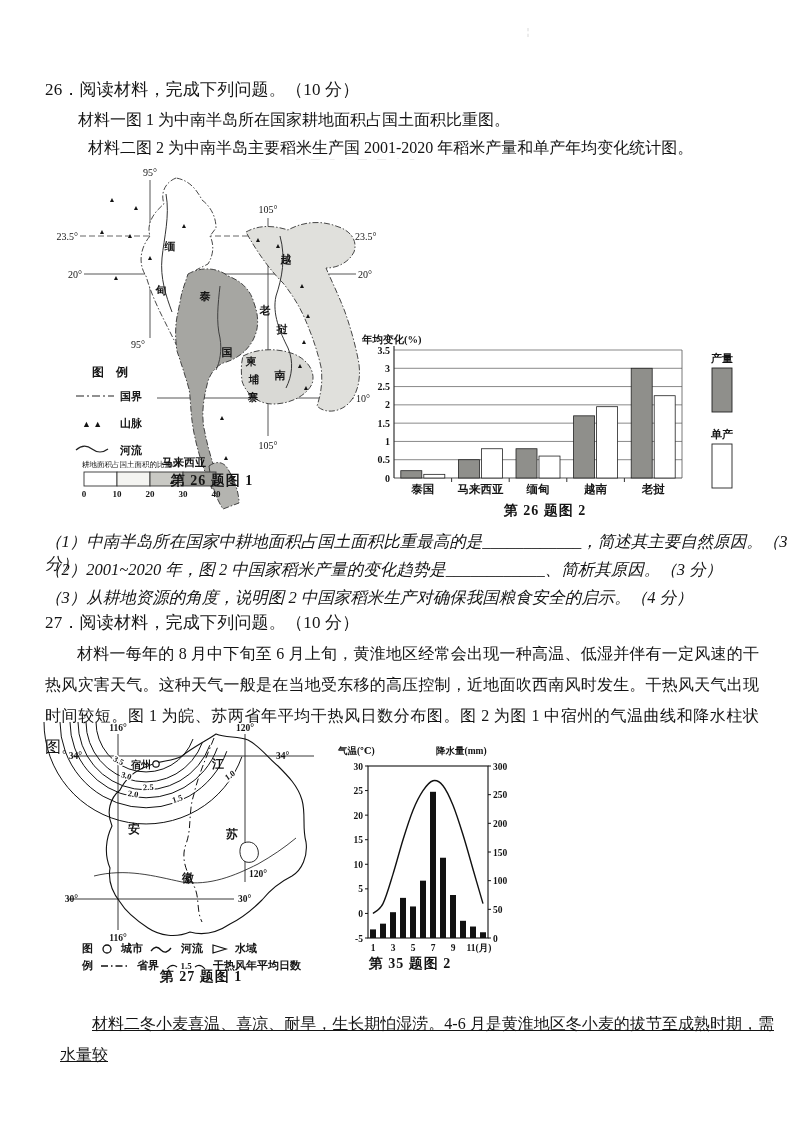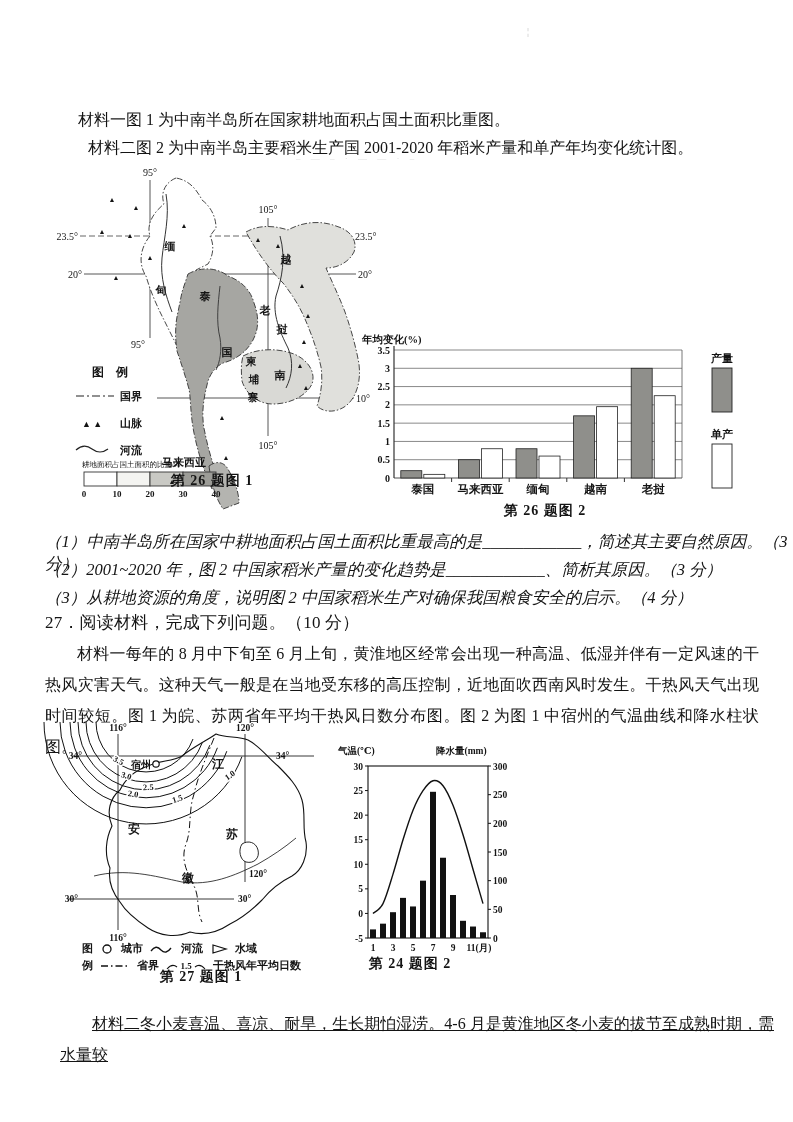--- a/index.html
+++ b/index.html
@@ -20,20 +20,21 @@
   .legrow svg{position:static;flex:0 0 auto;}
   .blank{letter-spacing:0;}
 </style>
 </head>
 <body>
 
 <div class="sheet">
 
   <div class="topmark">¦</div>
 
+  <div class="abs head" style="left:45px;top:78px;">26．阅读材料，完成下列问题。（10 分）</div>
   <div class="abs mat" style="left:78px;top:110px;">材料一图 1 为中南半岛所在国家耕地面积占国土面积比重图。</div>
   <div class="abs mat" style="left:88px;top:138px;">材料二图 2 为中南半岛主要稻米生产国 2001-2020 年稻米产量和单产年均变化统计图。</div>
 
   <div class="faintdash">– — –  · — — ·  –</div>
 
   <svg id="map26" style="left:62px;top:166px;" width="300" height="332" viewBox="0 0 300 332">
 
     <line x1="88" y1="14" x2="88" y2="172" stroke="#444" stroke-width="0.9"></line>
     <line x1="206" y1="52" x2="206" y2="270" stroke="#444" stroke-width="0.9"></line>
     <line x1="18" y1="70" x2="290" y2="70" stroke="#555" stroke-width="0.9" stroke-dasharray="6 3"></line>
@@ -295,17 +296,17 @@
       <text x="35" y="209" text-anchor="middle" font-size="9.5" font-weight="bold">1</text>
       <text x="55" y="209" text-anchor="middle" font-size="9.5" font-weight="bold">3</text>
       <text x="75" y="209" text-anchor="middle" font-size="9.5" font-weight="bold">5</text>
       <text x="95" y="209" text-anchor="middle" font-size="9.5" font-weight="bold">7</text>
       <text x="115" y="209" text-anchor="middle" font-size="9.5" font-weight="bold">9</text>
       <text x="141" y="209" text-anchor="middle" font-size="9.5" font-weight="bold">11(月)</text>
       <path d="M35.0,171.4 C36.7,169.8 41.7,168.2 45.0,161.6 C48.3,155.0 51.7,142.8 55.0,132.1 C58.3,121.5 61.7,108.4 65.0,97.7 C68.3,87.1 71.7,76.4 75.0,68.2 C78.3,60.0 81.7,53.5 85.0,48.6 C88.3,43.7 91.7,39.6 95.0,38.7 C98.3,37.9 101.7,39.6 105.0,43.7 C108.3,47.8 111.7,55.1 115.0,63.3 C118.3,71.5 121.7,82.2 125.0,92.8 C128.3,103.4 131.7,115.7 135.0,127.2 C138.3,138.7 143.3,155.9 145.0,161.6" fill="none" stroke="#111" stroke-width="1.4"></path>
       <text x="0" y="12" font-size="9.5" font-weight="bold">气温(℃)</text>
       <text x="98" y="12" font-size="9.5" font-weight="bold">降水量(mm)</text>
     </svg>
-  <div class="cap" style="left:315px;top:955px;width:190px;">第 24 题图 2</div>
+  <div class="cap" style="left:315px;top:955px;width:190px;">第 35 题图 2</div>
 
   <div class="abs para" style="left:60px;top:1008px;width:714px;text-decoration:underline;">材料二冬小麦喜温、喜凉、耐旱，生长期怕湿涝。4-6 月是黄淮地区冬小麦的拔节至成熟时期，需水量较</div>
 
 </div>
 
 </body></html>

